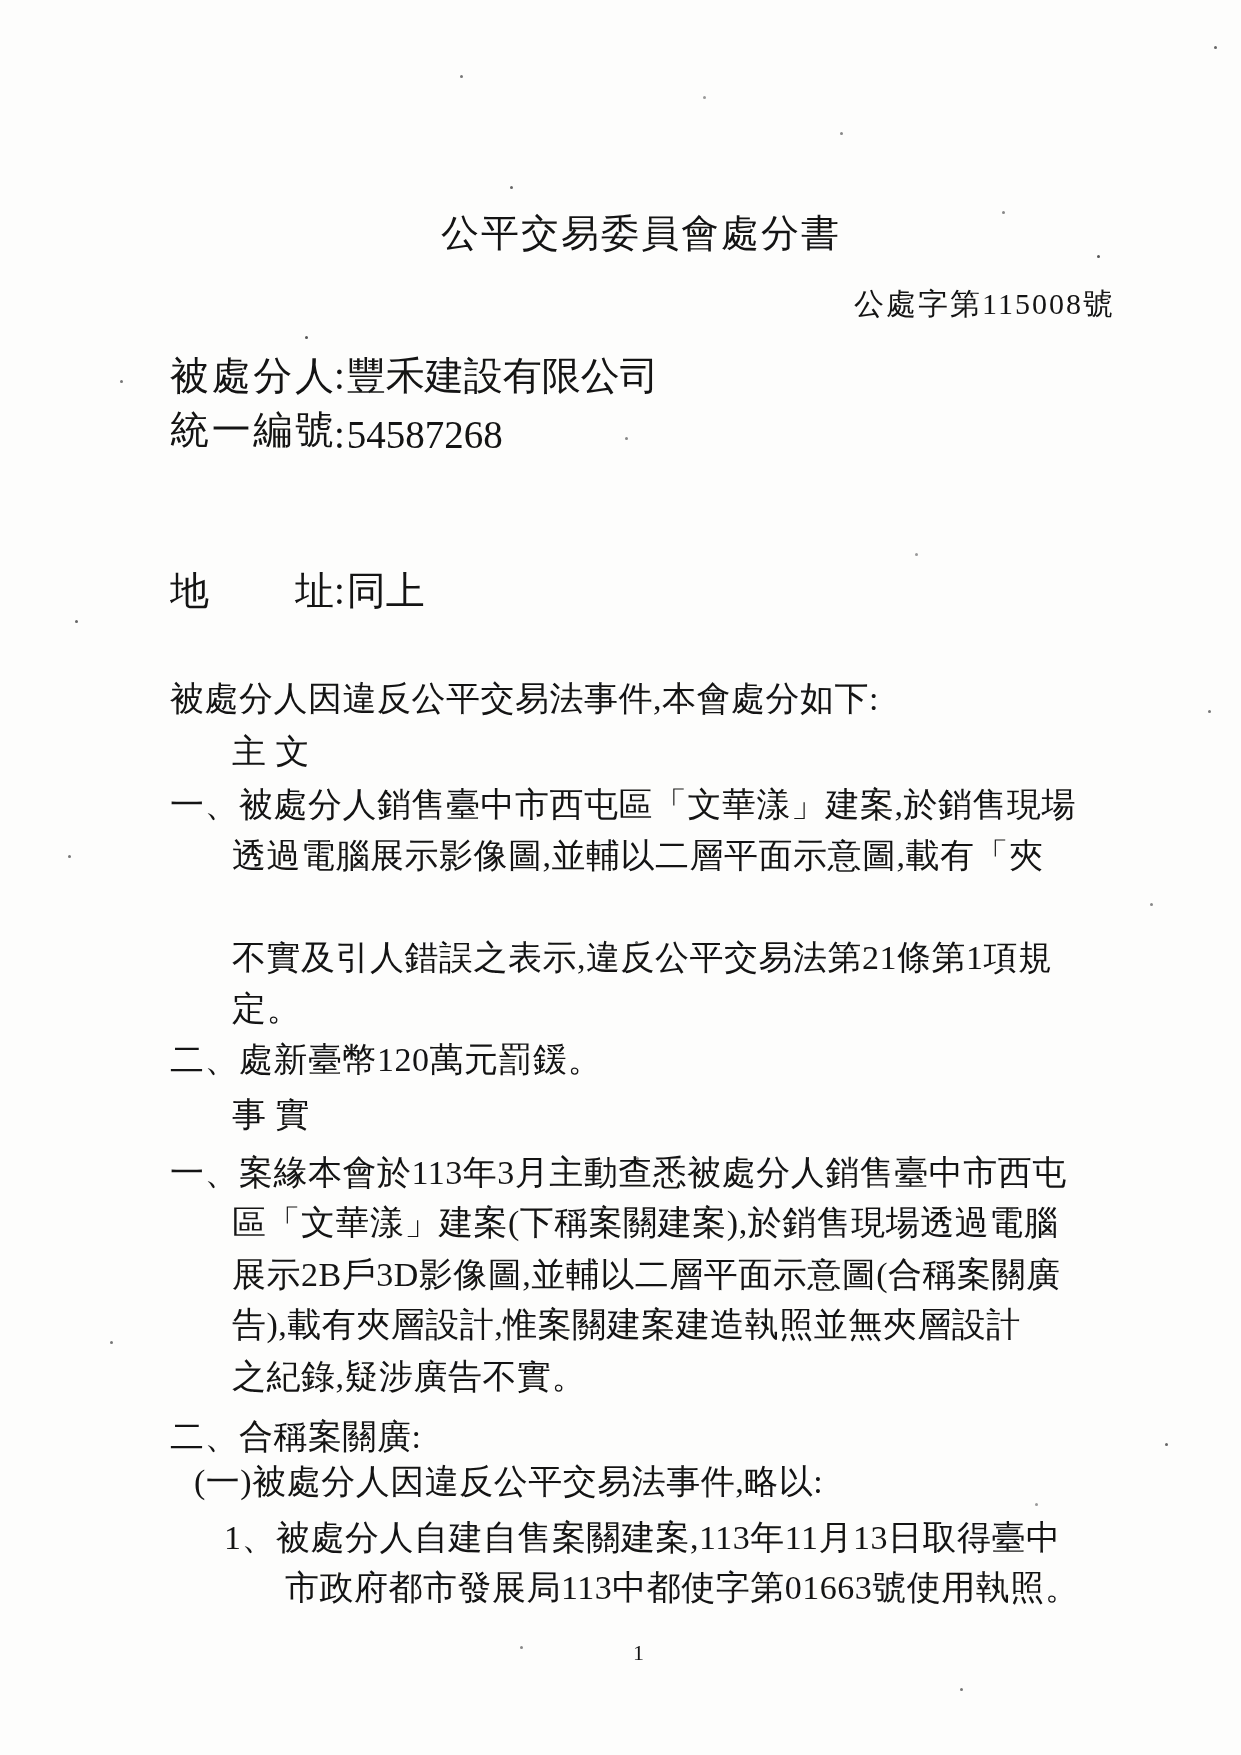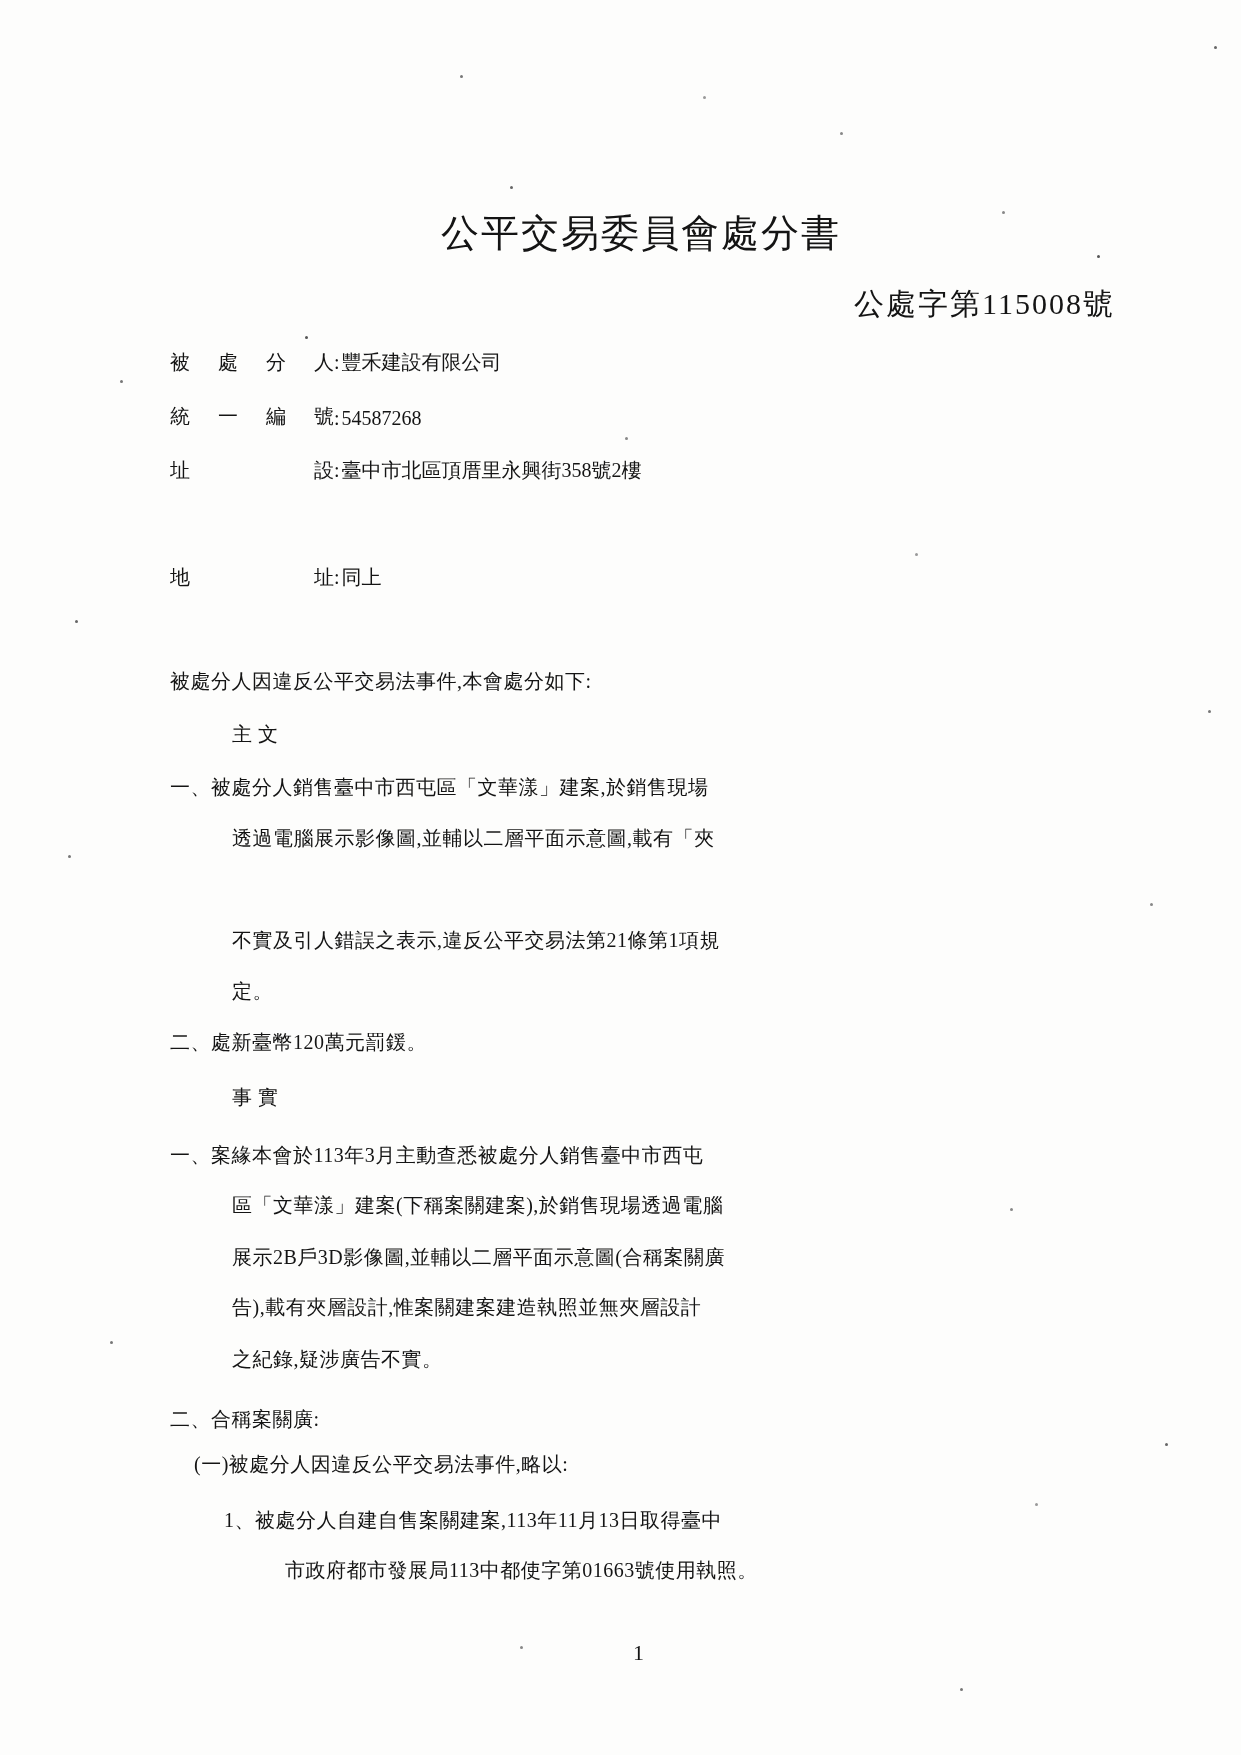--- a/index.html
+++ b/index.html
@@ -16,31 +16,31 @@
     position:absolute;left:441px;top:208px;
     font-size:38px;letter-spacing:2px;white-space:nowrap;
     font-weight:500;
   }
   .doc-number{
     position:absolute;left:826px;top:284px;
     font-size:30px;letter-spacing:2px;white-space:nowrap;margin-left:28px;
   }
   .info-row{
     position:absolute;left:170px;
-    font-size:20px;white-space:nowrap;
+    font-size:39px;white-space:nowrap;
   }
   .info-label{
     display:inline-block;width:164px;
     text-align:justify;text-align-last:justify;
     vertical-align:bottom;
   }
   .info-colon{display:inline-block;margin:0 2px 0 0;}
   .bl{
     position:absolute;
-    font-size:20px;white-space:nowrap;letter-spacing:0.5px;
+    font-size:34px;white-space:nowrap;letter-spacing:0.5px;margin-top:8px;
   }
   .page-num{
     position:absolute;left:633px;top:1640px;
     font-size:22px;
   }
   
   .noise{
     position:absolute;left:0;top:0;width:3px;height:3px;border-radius:50%;
     background:transparent;
     box-shadow:
@@ -81,23 +81,20 @@
   <div class="doc-number">公處字第115008號</div>
 
   <div class="info-row" style="top:349px">
     <span class="info-label">被處分人</span><span class="info-colon">:</span><span>豐禾建設有限公司</span>
   </div>
 
   <div class="info-row" style="top:403px">
     <span class="info-label">統一編號</span><span class="info-colon">:</span><span>54587268</span>
   </div>
 
-  <div class="info-row" style="top:457px">
-    <span class="info-label">址設</span><span class="info-colon">:</span><span>臺中市北區頂厝里永興街358號2樓</span>
-  </div>
 
 
   <div class="info-row" style="top:564px">
     <span class="info-label">地址</span><span class="info-colon">:</span><span>同上</span>
   </div>
 
   <div class="bl" style="left:170px;top:668px">被處分人因違反公平交易法事件,本會處分如下:</div>
   <div class="bl" style="left:232px;top:721px">主  文</div>
   <div class="bl" style="left:232px;top:825px">透過電腦展示影像圖,並輔以二層平面示意圖,載有「夾</div>
   <div class="bl" style="left:170px;top:774px">一、被處分人銷售臺中市西屯區「文華漾」建案,於銷售現場</div>

